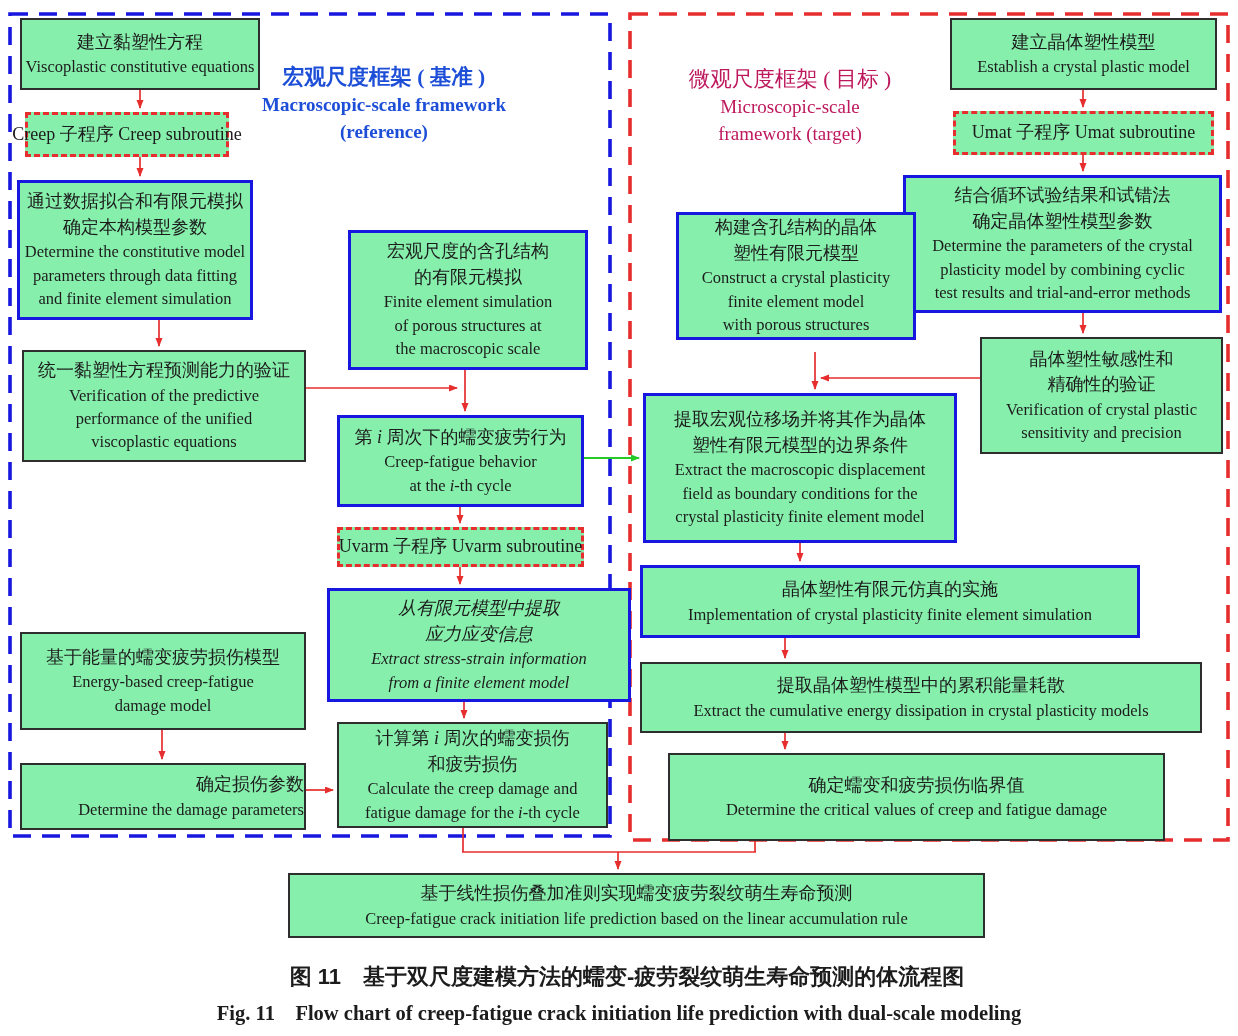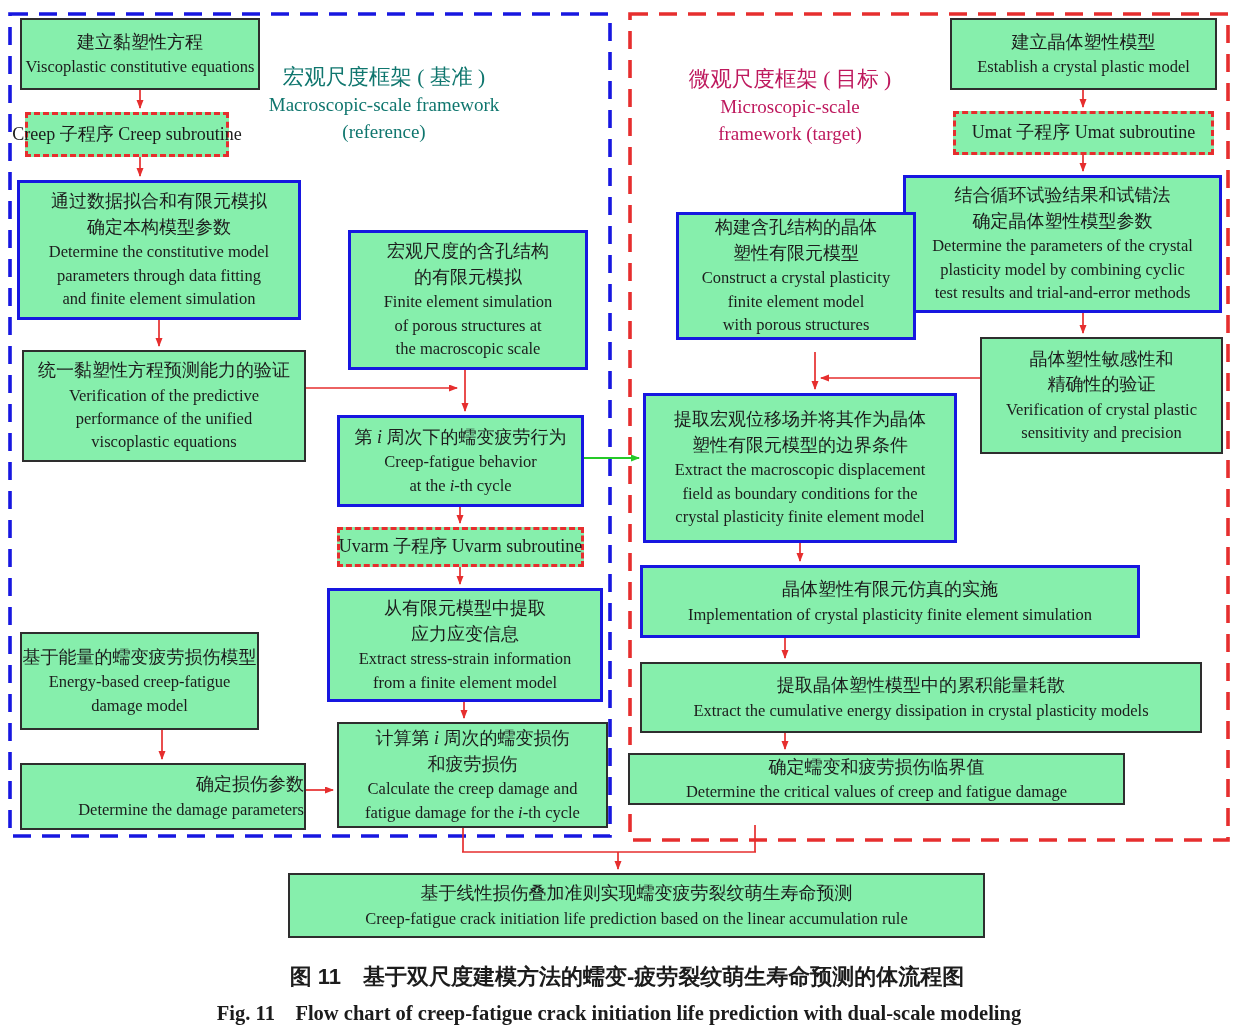--- a/index.html
+++ b/index.html
@@ -17,21 +17,21 @@
   .bx .ln{white-space:nowrap;}
   .bx .ln.zh{font-size:18px;}
   .blue{border:3px solid #1717e0;}
   .black{border:2px solid #2e2e2e;}
   .reddash{border:3px dashed #e62e2e;}
   .frame-title{
     position:absolute;text-align:center;line-height:1.4;z-index:2;font-weight:400;
   }
   .frame-title .ln{font-size:19px;white-space:nowrap;}
   .frame-title .ln.zh{font-size:21.5px;}
-  .macro{color:#0f766e;}
+  .macro{color:#1d4ed8;font-weight:bold;}
   .micro{color:#be185d;}
   .caption-zh{
     position:absolute;left:0;top:962px;width:1158px;text-align:center;
     font-family:"Liberation Sans","DejaVu Sans",sans-serif;
     font-weight:bold;font-size:22px;z-index:2;padding-left:48px;
   }
   .caption-en{
     position:absolute;left:0;top:999px;width:1238px;text-align:center;
     font-weight:bold;font-size:20.5px;z-index:2;
   }
@@ -94,34 +94,34 @@
       <div class="ln">framework (target)</div>
     </div>
 
   <div class="bx black" style="left:20px;top:18px;width:240px;height:72px;">
       <div class="ln zh">建立黏塑性方程</div>
       <div class="ln">Viscoplastic constitutive equations</div>
     </div>
   <div class="bx reddash" style="left:25px;top:112px;width:204px;height:45px;">
       <div class="ln zh">Creep 子程序 Creep subroutine</div>
     </div>
-  <div class="bx blue" style="left:17px;top:180px;width:284px;height:140px;">
+  <div class="bx blue" style="left:17px;top:180px;width:236px;height:140px;">
       <div class="ln zh">通过数据拟合和有限元模拟</div>
       <div class="ln zh">确定本构模型参数</div>
       <div class="ln">Determine the constitutive model</div>
       <div class="ln">parameters through data fitting</div>
       <div class="ln">and finite element simulation</div>
     </div>
   <div class="bx black" style="left:22px;top:350px;width:284px;height:112px;">
       <div class="ln zh">统一黏塑性方程预测能力的验证</div>
       <div class="ln">Verification of the predictive</div>
       <div class="ln">performance of the unified</div>
       <div class="ln">viscoplastic equations</div>
     </div>
-  <div class="bx black" style="left:20px;top:632px;width:239px;height:98px;">
+  <div class="bx black" style="left:20px;top:632px;width:286px;height:98px;">
       <div class="ln zh">基于能量的蠕变疲劳损伤模型</div>
       <div class="ln">Energy-based creep-fatigue</div>
       <div class="ln">damage model</div>
     </div>
   <div class="bx black" style="left:20px;top:763px;width:286px;height:67px;align-items:flex-end;">
       <div class="ln zh">确定损伤参数</div>
       <div class="ln">Determine the damage parameters</div>
     </div>
 
   <div class="bx blue" style="left:348px;top:230px;width:240px;height:140px;">
@@ -132,21 +132,21 @@
       <div class="ln">the macroscopic scale</div>
     </div>
   <div class="bx blue" style="left:337px;top:415px;width:247px;height:92px;">
       <div class="ln zh">第 <i>i</i> 周次下的蠕变疲劳行为</div>
       <div class="ln">Creep-fatigue behavior</div>
       <div class="ln">at the <i>i</i>-th cycle</div>
     </div>
   <div class="bx reddash" style="left:337px;top:527px;width:247px;height:40px;">
       <div class="ln zh">Uvarm 子程序 Uvarm subroutine</div>
     </div>
-  <div class="bx blue" style="left:327px;top:588px;width:276px;height:114px;">
+  <div class="bx blue" style="left:327px;top:588px;width:304px;height:114px;font-style:italic;">
       <div class="ln zh">从有限元模型中提取</div>
       <div class="ln zh">应力应变信息</div>
       <div class="ln">Extract stress-strain information</div>
       <div class="ln">from a finite element model</div>
     </div>
   <div class="bx black" style="left:337px;top:722px;width:271px;height:106px;">
       <div class="ln zh">计算第 <i>i</i> 周次的蠕变损伤</div>
       <div class="ln zh">和疲劳损伤</div>
       <div class="ln">Calculate the creep damage and</div>
       <div class="ln">fatigue damage for the <i>i</i>-th cycle</div>
@@ -187,21 +187,21 @@
       <div class="ln">crystal plasticity finite element model</div>
     </div>
   <div class="bx blue" style="left:640px;top:565px;width:500px;height:73px;">
       <div class="ln zh">晶体塑性有限元仿真的实施</div>
       <div class="ln">Implementation of crystal plasticity finite element simulation</div>
     </div>
   <div class="bx black" style="left:640px;top:662px;width:562px;height:71px;">
       <div class="ln zh">提取晶体塑性模型中的累积能量耗散</div>
       <div class="ln">Extract the cumulative energy dissipation in crystal plasticity models</div>
     </div>
-  <div class="bx black" style="left:628px;top:753px;width:497px;height:52px;">
+  <div class="bx black" style="left:668px;top:753px;width:497px;height:88px;">
       <div class="ln zh">确定蠕变和疲劳损伤临界值</div>
       <div class="ln">Determine the critical values of creep and fatigue damage</div>
     </div>
 
   <div class="bx black" style="left:288px;top:873px;width:697px;height:65px;">
       <div class="ln zh">基于线性损伤叠加准则实现蠕变疲劳裂纹萌生寿命预测</div>
       <div class="ln">Creep-fatigue crack initiation life prediction based on the linear accumulation rule</div>
     </div>
 
   <div class="caption-zh">图 11　基于双尺度建模方法的蠕变-疲劳裂纹萌生寿命预测的体流程图</div>

